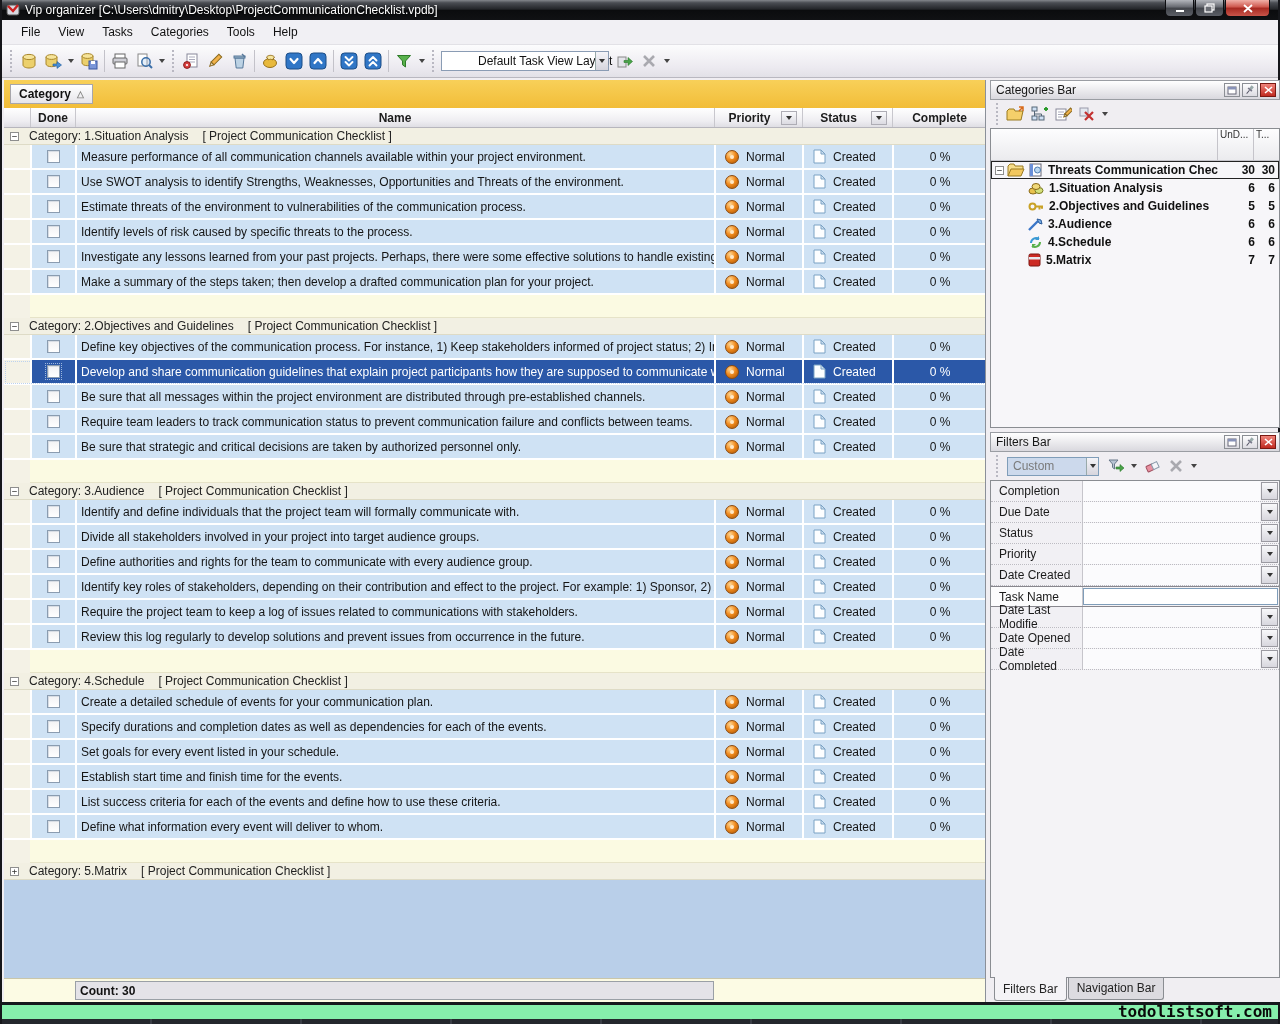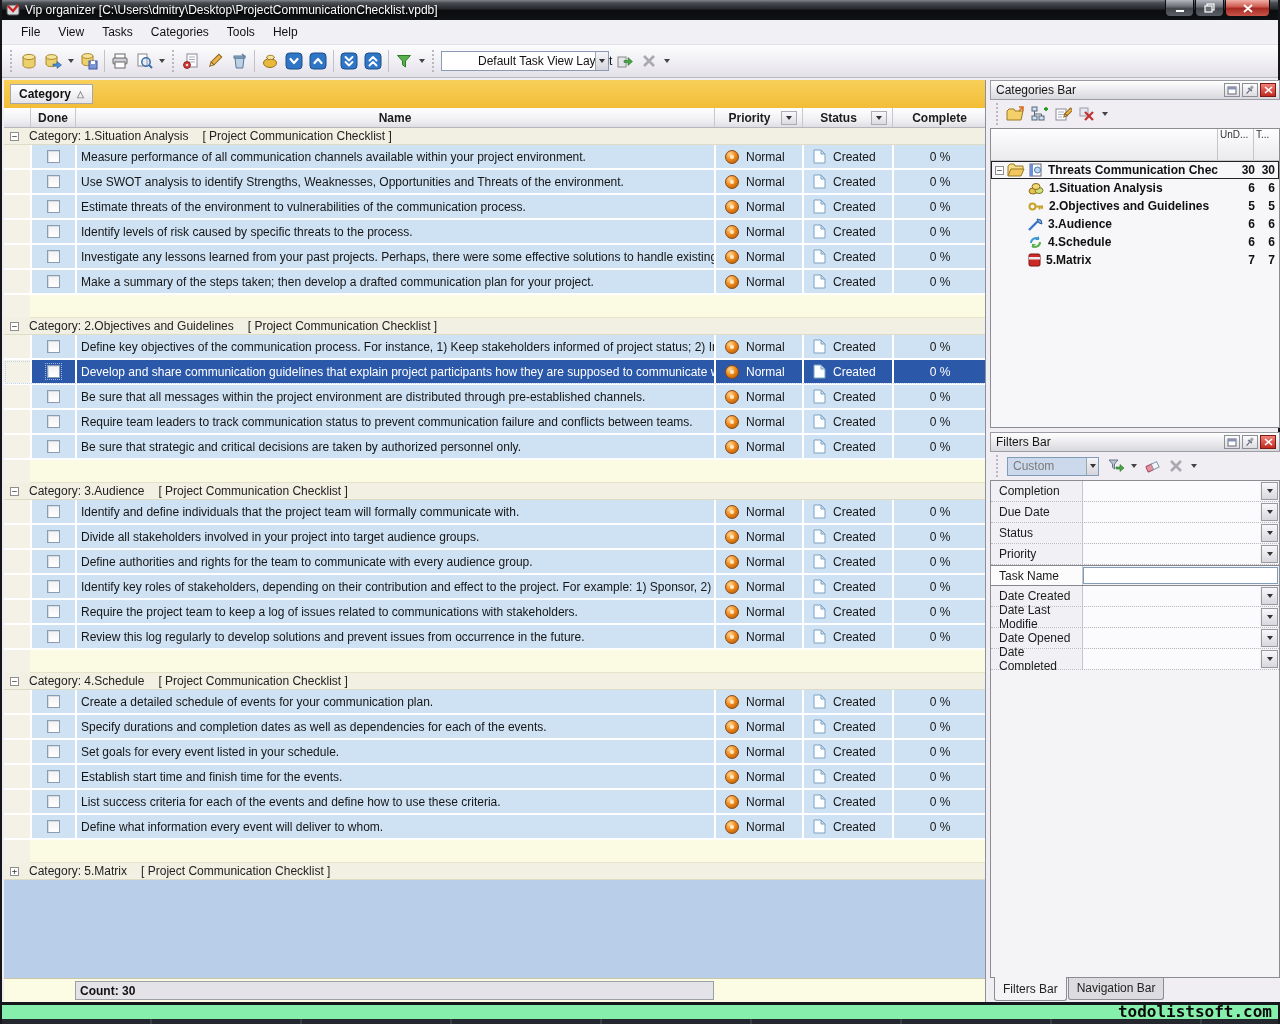--- a/index.html
+++ b/index.html
@@ -986,30 +986,30 @@
               <span class="tri"></span>
             </div>
           </div>
           <div class="frow">
             <div class="flabel">Priority</div>
             <div class="fval"></div>
             <div class="fdrop">
               <span class="tri"></span>
             </div>
           </div>
-          <div class="frow active">
-            <div class="flabel">Task Name</div>
-            <div class="fval"></div>
-          </div>
           <div class="frow">
             <div class="flabel">Date Created</div>
             <div class="fval"></div>
             <div class="fdrop">
               <span class="tri"></span>
             </div>
+          </div>
+          <div class="frow active">
+            <div class="flabel">Task Name</div>
+            <div class="fval"></div>
           </div>
           <div class="frow">
             <div class="flabel">Date Last Modifie</div>
             <div class="fval"></div>
             <div class="fdrop">
               <span class="tri"></span>
             </div>
           </div>
           <div class="frow">
             <div class="flabel">Date Opened</div>

